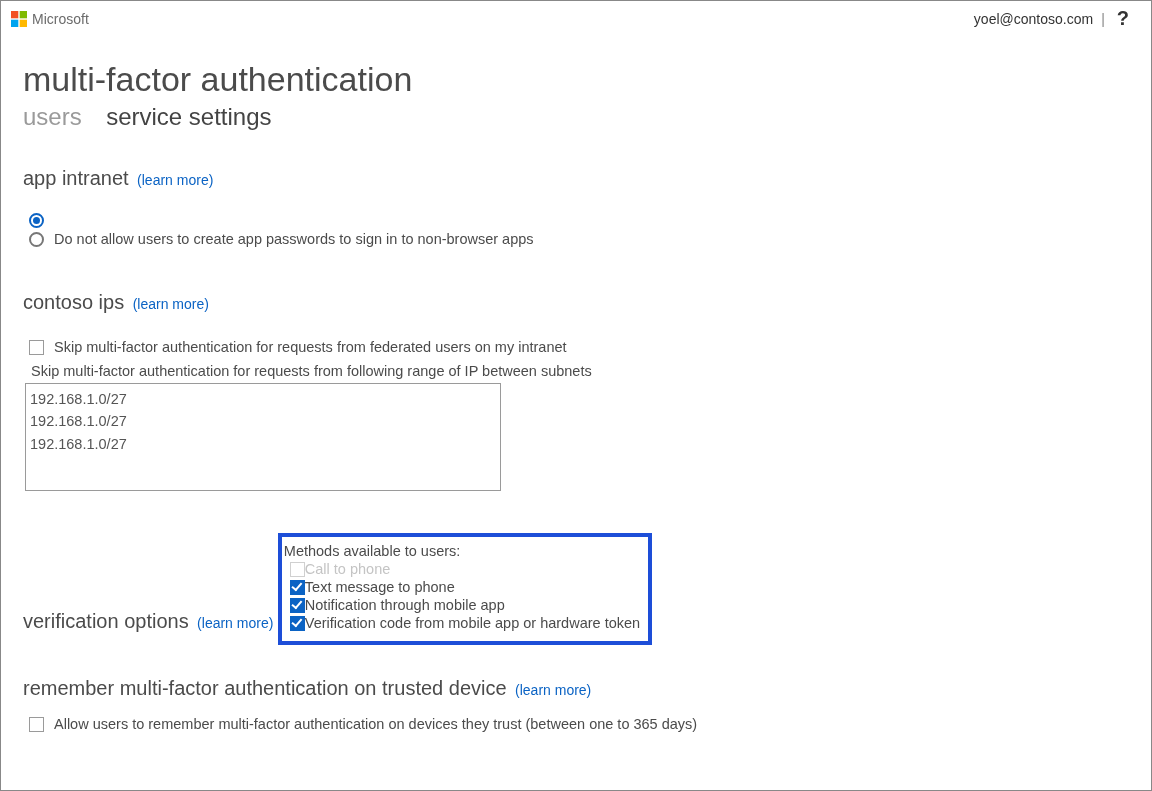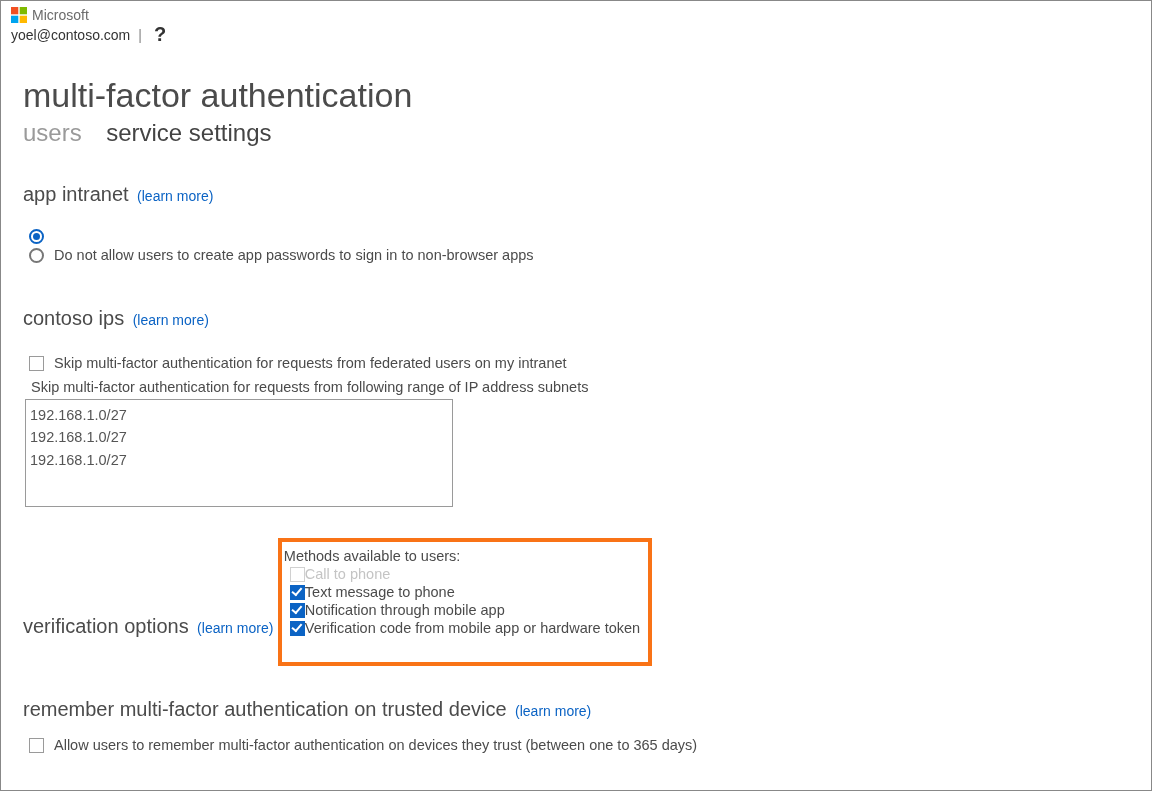--- a/index.html
+++ b/index.html
@@ -11,25 +11,24 @@
   }
   .window {
     width: 1152px;
     height: 791px;
     border: 1px solid #888;
     overflow: hidden;
     position: relative;
   }
   .header {
     display: flex;
-    align-items: flex-start;
+    align-items: center;
     justify-content: space-between;
-    padding: 6px 11px 4px 10px;
+    padding: 6px 18px 4px 10px;
     border-bottom: 0px solid transparent;
-    flex-direction: column;
   }
   .brand {
     display: flex;
     align-items: center;
     gap: 5px;
   }
   .brand-name {
     font-size: 14px;
     color: #6b6b6b;
     font-weight: 400;
@@ -134,35 +133,35 @@
   .checkbox.disabled {
     border-color: #d0d0d0;
   }
   .sub-note {
     font-size: 14.5px;
     color: #4b4b4b;
     margin: 8px 0 4px 8px;
   }
   .ip-textarea {
     margin-left: 2px;
-    width: 428px;
+    width: 476px;
     height: 108px;
     border: 1px solid #9a9a9a;
     font-family: "Segoe UI", Arial, sans-serif;
     font-size: 14.5px;
     color: #555;
     padding: 4px 4px;
     resize: none;
     line-height: 1.55;
   }
   .highlight-box {
-    border: 4px solid #f97316;
-    padding: 6px 8px 24px 2px;
+    border: 4px solid #1d4ed8;
+    padding: 6px 8px 8px 2px;
     display: inline-block;
-    margin-top: 3px;
+    margin-top: 14px;
   }
   .methods-label {
     font-size: 14.5px;
     color: #4b4b4b;
     margin: 0 0 2px 0;
   }
   .verif-row {
     display: flex;
     align-items: center;
     margin: 2px 0 2px 6px;
@@ -227,21 +226,21 @@
 
     <div style="margin-top:26px;">
       <span class="section-title">contoso ips</span>
       <span class="learn-more">(learn more)</span>
 
       <div style="height:14px"></div>
       <div class="option-row">
         <span class="checkbox"></span>
         <span>Skip multi-factor authentication for requests from federated users on my intranet</span>
       </div>
-      <div class="sub-note">Skip multi-factor authentication for requests from following range of IP address subnets</div>
+      <div class="sub-note">Skip multi-factor authentication for requests from following range of IP between subnets</div>
       <textarea class="ip-textarea" style="">192.168.1.0/27
 192.168.1.0/27
 192.168.1.0/27</textarea>
     </div>
 
     <div style="margin-top:24px;">
       <span class="section-title">verification options</span>
       <span class="learn-more">(learn more)</span>
 
       <div class="highlight-box">

